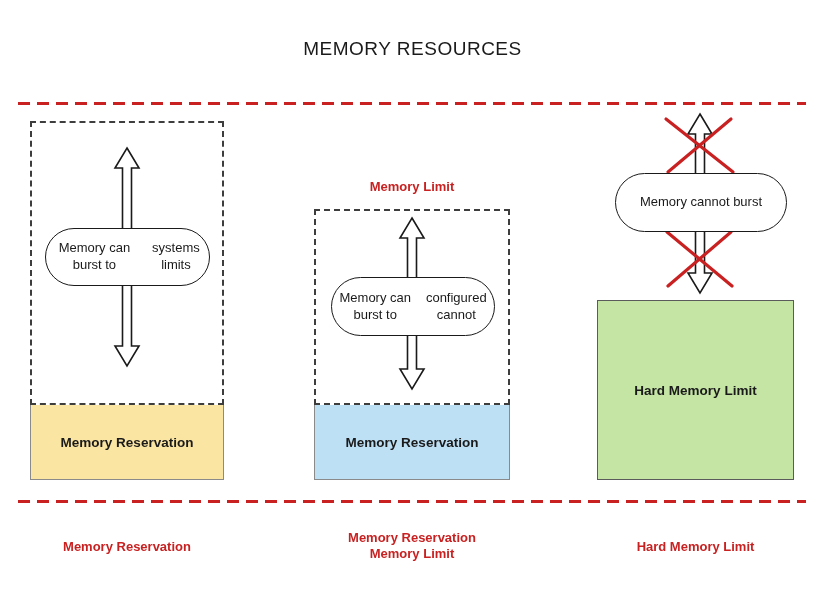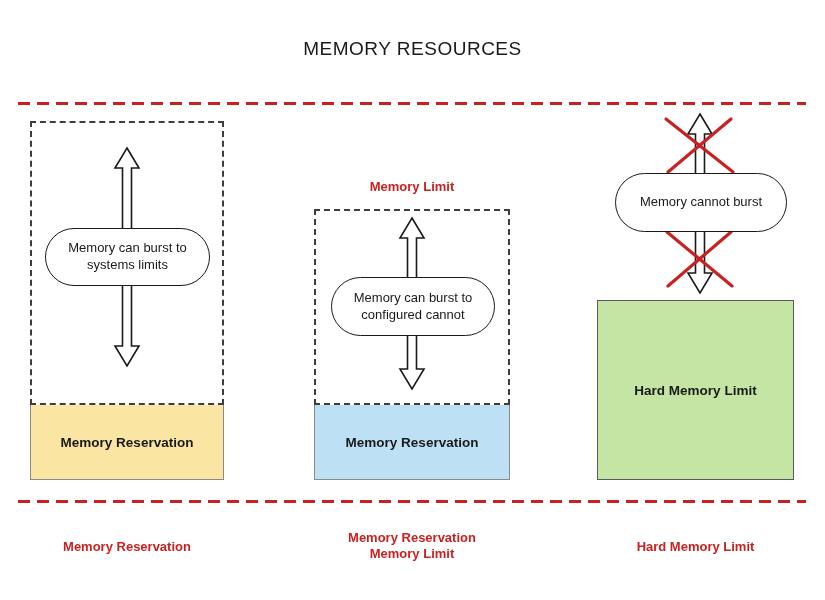--- a/index.html
+++ b/index.html
@@ -19,21 +19,21 @@
     position:absolute;border:2px dashed #3d3d3d;box-sizing:border-box;background:transparent;
   }
   .fill-box{
     position:absolute;box-sizing:border-box;border:1px solid #8a8a8a;border-top:none;
     display:flex;align-items:center;justify-content:center;
     font-weight:bold;font-size:13.5px;text-align:center;
   }
   .fill-box.full-border{border-top:1px solid #5b5b5b;border-color:#5b5b5b;}
   .pill{
     position:absolute;background:#ffffff;border:1.6px solid #1a1a1a;border-radius:40px;
-    box-sizing:border-box;display:flex;flex-direction:column;align-items:center;justify-content:center;
+    box-sizing:border-box;display:flex;align-items:center;justify-content:center;
     font-size:13px;line-height:1.3;text-align:center;
   }
   .red-label{
     position:absolute;color:var(--annotation_red);font-weight:bold;font-size:13px;
     text-align:center;line-height:16px;
   }
   svg.overlay{position:absolute;left:0;top:0;pointer-events:none;}
   .outline-arrow{fill:#ffffff;stroke:#1a1a1a;stroke-width:1.6;stroke-linejoin:miter;}
   .x-mark line{stroke:var(--annotation_red);stroke-width:3.2;stroke-linecap:round;}
 </style>

